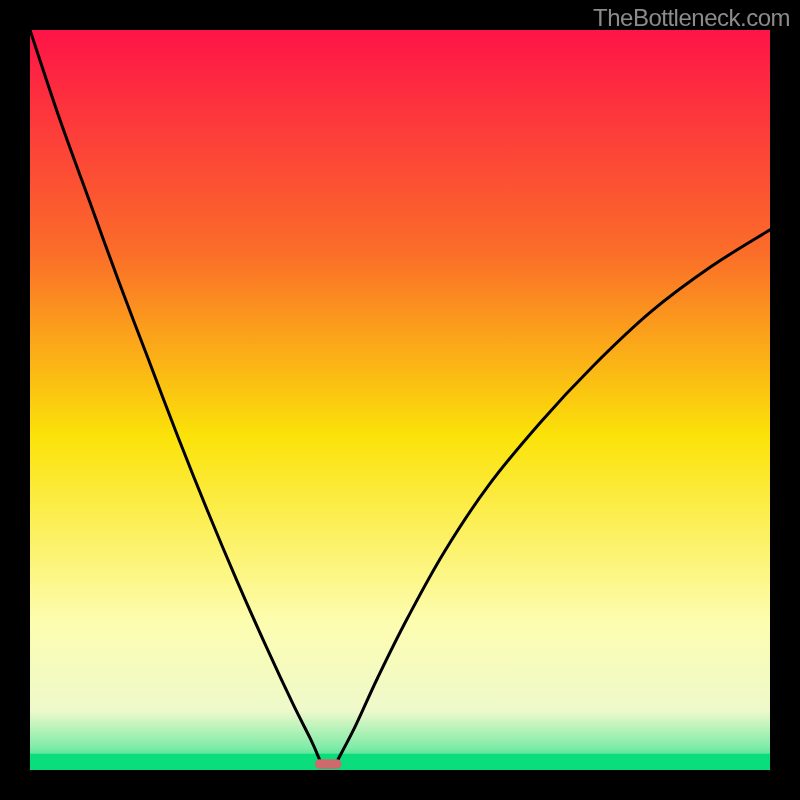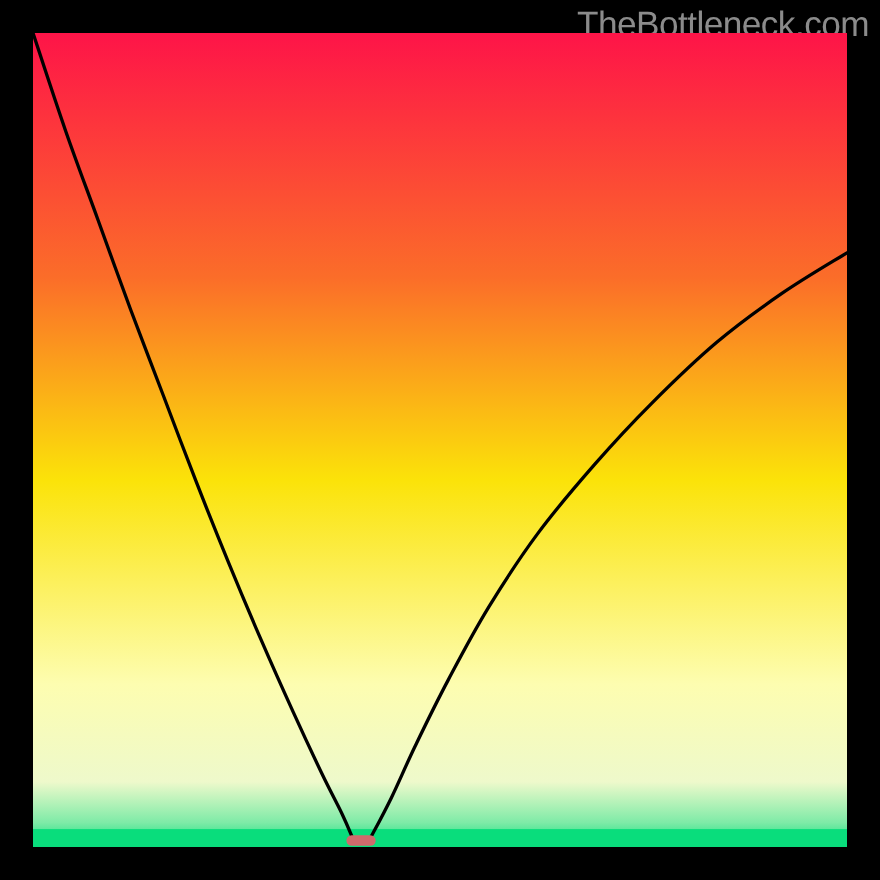--- a/index.html
+++ b/index.html
@@ -25,21 +25,21 @@
     left: 30px;
     width: 740px;
     height: 740px;
     overflow: hidden;
   }
   .watermark {
     position: absolute;
     top: 4px;
     right: 10px;
     color: #8b8b8b;
-    font-size: 32px;
+    font-size: 24px;
     letter-spacing: -0.5px;
     font-weight: 400;
   }
   svg { display: block; }
 </style>
 </head>
 <body>
 
 <div class="frame">
   <div class="watermark">TheBottleneck.com</div>

